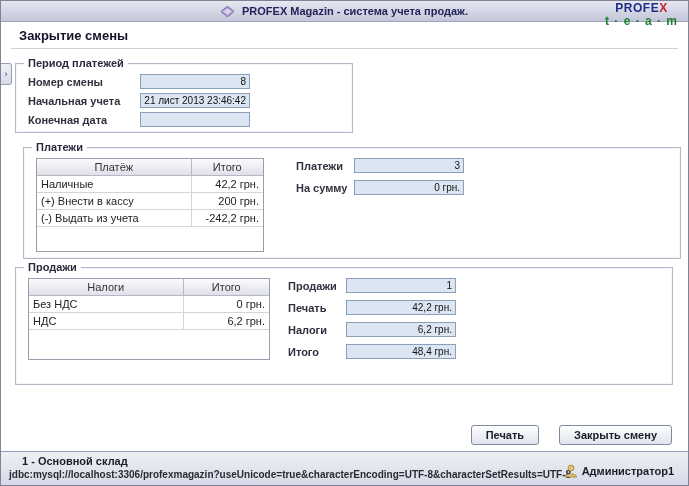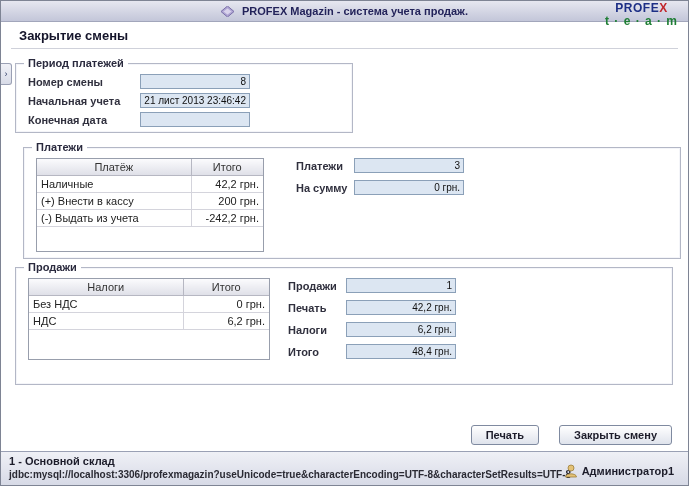--- a/index.html
+++ b/index.html
@@ -69,21 +69,21 @@
     font-family:"Liberation Sans",sans-serif;font-size:11px;font-weight:bold;color:#1c1c2a;
     padding:3px 14px;background:linear-gradient(#ffffff,#dfe3ec);
     border:1px solid #7f8aa0;border-radius:3px;cursor:pointer;margin-left:12px;
   }
   
   .statusbar{
     position:absolute;left:0;right:0;bottom:0;height:34px;
     background:linear-gradient(#eff0f6,#d7dae6);border-top:1px solid #9aa0b4;
     padding:3px 8px;
   }
-  .status-warehouse{font-size:11px;font-weight:bold;color:#1c1c2a;}
+  .status-warehouse{font-size:11px;font-weight:bold;color:#1c1c2a;margin-left:13px;}
   .status-conn{font-size:10px;font-weight:bold;color:#2a2a33;margin-top:2px;white-space:nowrap;}
   .status-user{
     position:absolute;right:14px;bottom:7px;display:flex;align-items:center;gap:4px;
     font-size:11px;font-weight:bold;color:#1c1c2a;
   }
 </style>
 </head>
 <body>
 
 <div class="window">

